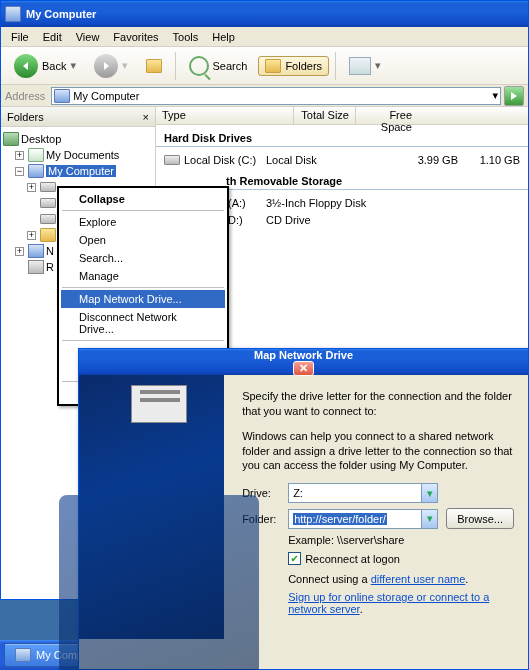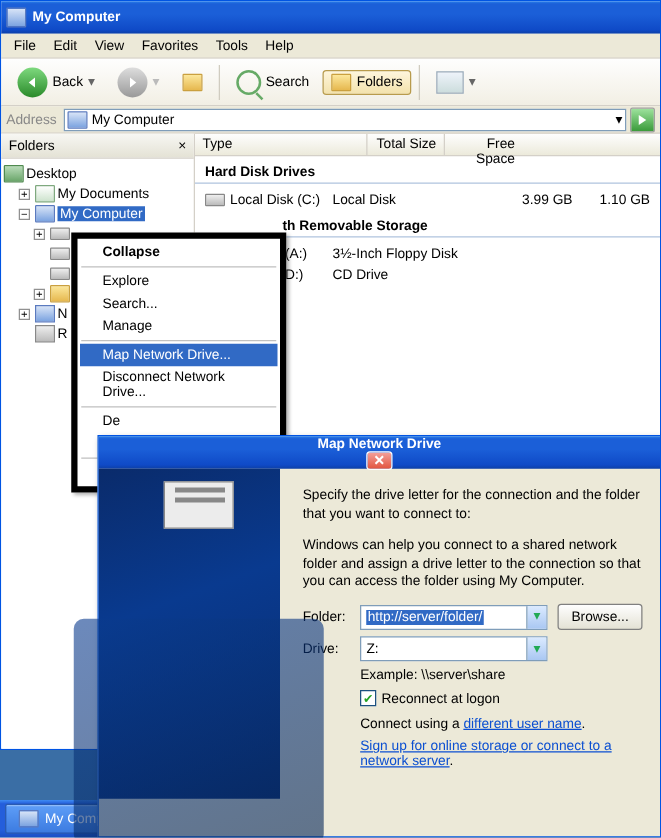--- a/index.html
+++ b/index.html
@@ -33,21 +33,21 @@
 
 .content-pane{flex:1;overflow:hidden;}
 .cols{height:18px;background:linear-gradient(#fefefe,#eceadb);border-bottom:1px solid #d4d0c8;display:flex;}
 .col{border-right:1px solid #d4d0c8;padding:2px 6px;color:#000;}
 .group-hdr{font-weight:bold;padding:5px 8px 2px 8px;border-bottom:1px solid #b0c4de;margin:2px 0 4px 0;}
 .item-row{display:flex;align-items:center;height:17px;}
 .item-row .c1{width:110px;padding-left:8px;display:flex;align-items:center;gap:4px;}
 .item-row .c2{width:138px;} .item-row .c3{width:62px;text-align:right;padding-right:8px;} .item-row .c4{width:62px;text-align:right;padding-right:8px;}
 
 
-.ctx-menu{position:absolute;left:57px;top:186px;width:172px;background:#fff;border:5px solid #000000;box-shadow:2px 2px 3px rgba(0,0,0,0.3);padding:2px;z-index:50;}
+.ctx-menu{position:absolute;left:57px;top:186px;width:172px;background:#fff;border:2px solid #000000;box-shadow:2px 2px 3px rgba(0,0,0,0.3);padding:2px;z-index:50;}
 .ctx-item{padding:3px 18px;cursor:default;}
 .ctx-item.sel{background:#316ac5;color:#fff;}
 .ctx-sep{height:1px;background:#c0c0c0;margin:2px 1px;}
 
 
 .dlg{position:absolute;left:78px;top:348px;width:451px;height:322px;border:1px solid #0054e3;background:#ece9d8;z-index:60;box-shadow:2px 2px 5px rgba(0,0,0,0.4);}
 .dlg-title{height:26px;background:linear-gradient(to bottom,#2a80ea 0%,#1b5fd8 8%,#1b5fd8 40%,#0f4ac7 88%,#0d3fa6 100%);color:#fff;font-weight:bold;display:flex;align-items:center;padding:0 5px;justify-content:space-between;flex-direction:column;}
 .dlg-close{width:21px;height:21px;background:linear-gradient(#f4a09a,#e2543f);border:1px solid #fff;border-radius:3px;color:#fff;display:flex;align-items:center;justify-content:center;font-weight:bold;}
 .dlg-body{display:flex;height:calc(100% - 56px);}
 .dlg-left{width:150px;background:linear-gradient(160deg,#0a2b6b,#093a8f 40%,#0a2b6b);position:relative;}
@@ -231,20 +231,21 @@
         <div class="c2">CD Drive</div>
       </div>
     </div>
   </div>
 </div>
 
 <div class="ctx-menu">
   <div class="ctx-item" style="font-weight:bold;">Collapse</div>
   <div class="ctx-sep"></div>
   <div class="ctx-item">Explore</div>
+  <div class="ctx-item">Open</div>
   <div class="ctx-item">Search...</div>
   <div class="ctx-item">Manage</div>
   <div class="ctx-sep"></div>
   <div class="ctx-item sel">Map Network Drive...</div>
   <div class="ctx-item">Disconnect Network Drive...</div>
   <div class="ctx-sep"></div>
   <div class="ctx-item">De</div>
   <div class="ctx-item">Re</div>
   <div class="ctx-sep"></div>
   <div class="ctx-item">Pr</div>
@@ -257,37 +258,37 @@
   </div>
   <div class="dlg-body">
     <div class="dlg-left">
       <div class="dlg-drive-ico"></div>
       <div class="dlg-drive-big"></div>
     </div>
     <div class="dlg-right">
       <p>Specify the drive letter for the connection and the folder that you want to connect to:</p>
       <p>Windows can help you connect to a shared network folder and assign a drive letter to the connection so that you can access the folder using My Computer.</p>
       <div class="form-row">
+        <label>Drive:</label>
+        <div class="dd" style="width:150px;">
+          <span>Z:</span>
+            <span class="ar"></span>
+        </div>
+      </div>
+      <div class="form-row">
         <label>Folder:</label>
         <div class="dd" style="width:150px;">
           <span style="background:#316ac5;color:#fff;padding:0 1px;">http://server/folder/</span>
             <span class="ar"></span>
         </div>
         <div style="width:8px;"></div>
         <div class="btn">
             <span>Browse...</span>
           </div>
       </div>
-      <div class="form-row">
-        <label>Drive:</label>
-        <div class="dd" style="width:150px;">
-          <span>Z:</span>
-            <span class="ar"></span>
-        </div>
-      </div>
       <div style="margin:5px 0 6px 46px;">Example: \\server\share</div>
       <div style="margin:0 0 8px 46px;display:flex;align-items:center;">
         <span class="chk">✔</span>
         <span>Reconnect at logon</span>
       </div>
       <div style="margin:0 0 6px 46px;">
         <span>Connect using a </span><a class="link">different user name</a><span>.</span>
       </div>
       <div style="margin:0 0 6px 46px;">
         <a class="link">Sign up for online storage or connect to a network server</a><span>.</span>

